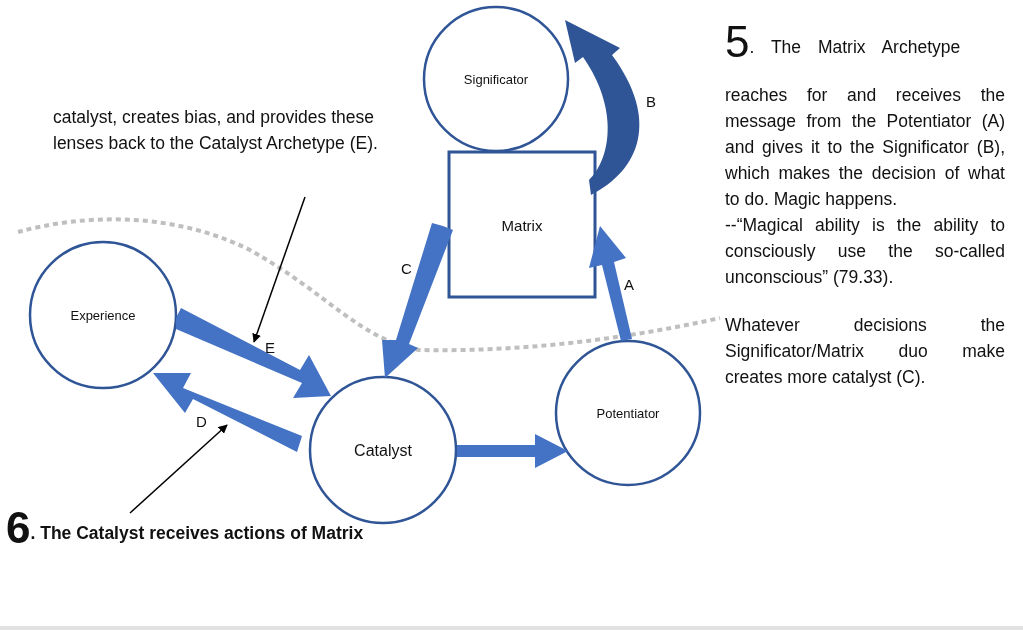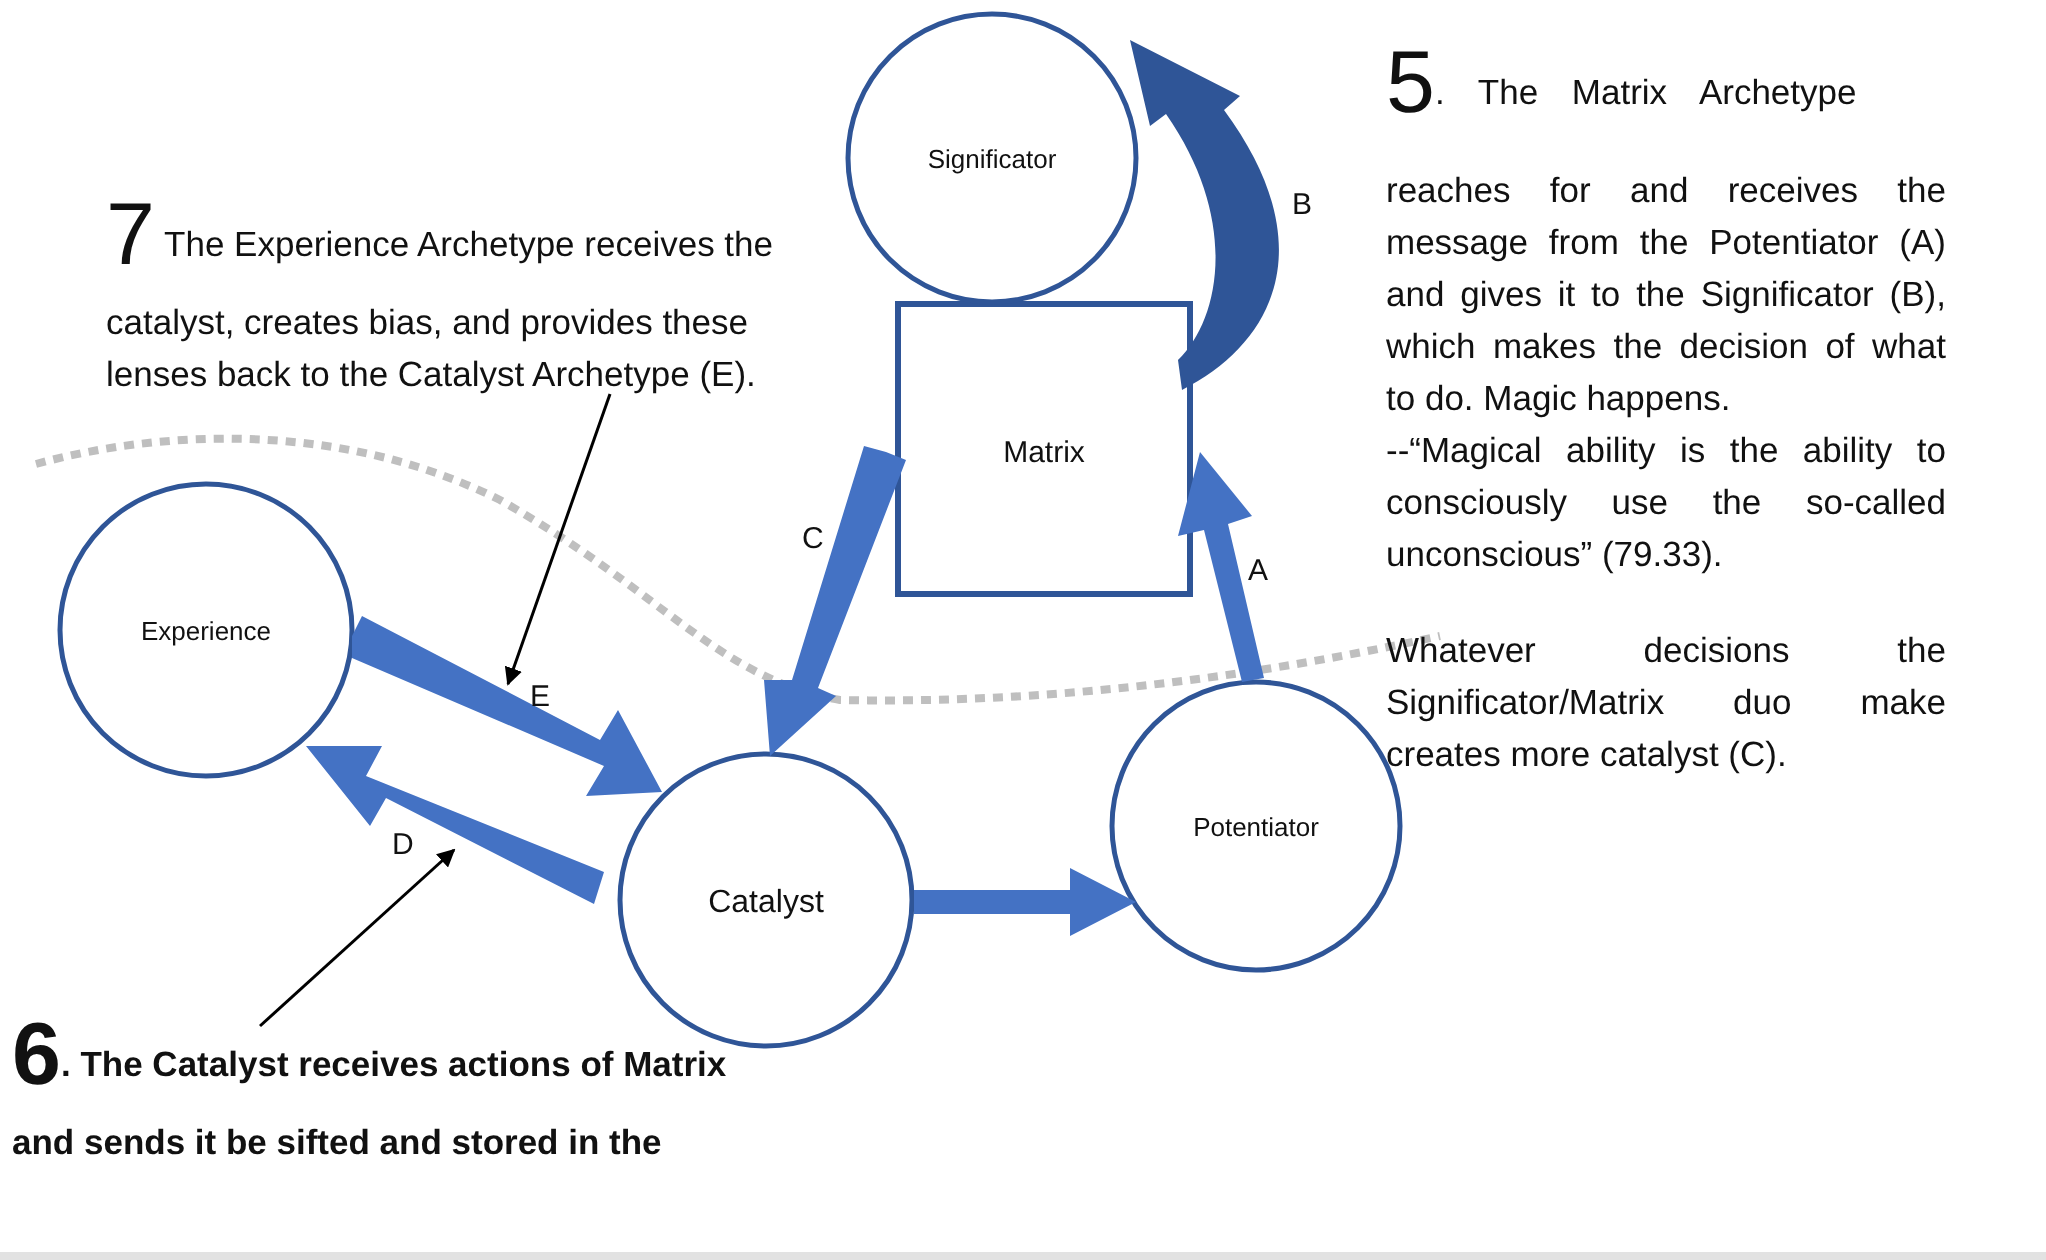--- a/index.html
+++ b/index.html
@@ -55,30 +55,28 @@
   <polygon points="621,341 632,339 614,262 626,258 600,226 589,268 602,265" fill="#4472c4"></polygon>
   <text class="edge-label" x="624" y="290">A</text>
 
   <polygon points="457,445 535,445 535,434 568,451 535,468 535,457 457,457" fill="#4472c4"></polygon>
 
   <line x1="305" y1="197" x2="254" y2="342" stroke="#000" stroke-width="1.5" marker-end="url(#thin-arrow)"></line>
   <line x1="130" y1="513" x2="227" y2="425" stroke="#000" stroke-width="1.5" marker-end="url(#thin-arrow)"></line>
 </svg>
 
 <div class="text-block" style="left:53px; top:96px; width:390px;">
-  <div><span class="big">7</span><span> The Experience Archetype receives the</span></div>
   <div style="margin-top:8px;">catalyst, creates bias, and provides these</div>
   <div>lenses back to the Catalyst Archetype (E).</div>
 </div>
 
 <div class="text-block" style="left:6px; top:506px; width:400px;font-weight:bold;">
   <div><span class="big">6</span><span>. The Catalyst receives actions of Matrix</span></div>
-  <div style="margin-top:8px;">and sends it be sifted and stored in the</div>
 </div>
 
-<div class="text-block" style="left:693px; top:20px; width:280px;">
+<div class="text-block" style="left:725px; top:20px; width:280px;">
   <div class="justify" style="word-spacing:12px;"><span class="big">5</span><span>. The Matrix Archetype</span></div>
   <div class="justify" style="margin-top:18px;">reaches for and receives the message from the Potentiator (A) and gives it to the Significator (B), which makes the decision of what to do. Magic happens.</div>
   <div class="justify" style="">--“Magical ability is the ability to consciously use the so-called unconscious” (79.33).</div>
   <div class="justify" style="margin-top:22px;">Whatever decisions the Significator/Matrix duo make creates more catalyst (C).</div>
 </div>
 
 <div class="bottom-band"></div>
 
 </body></html>

